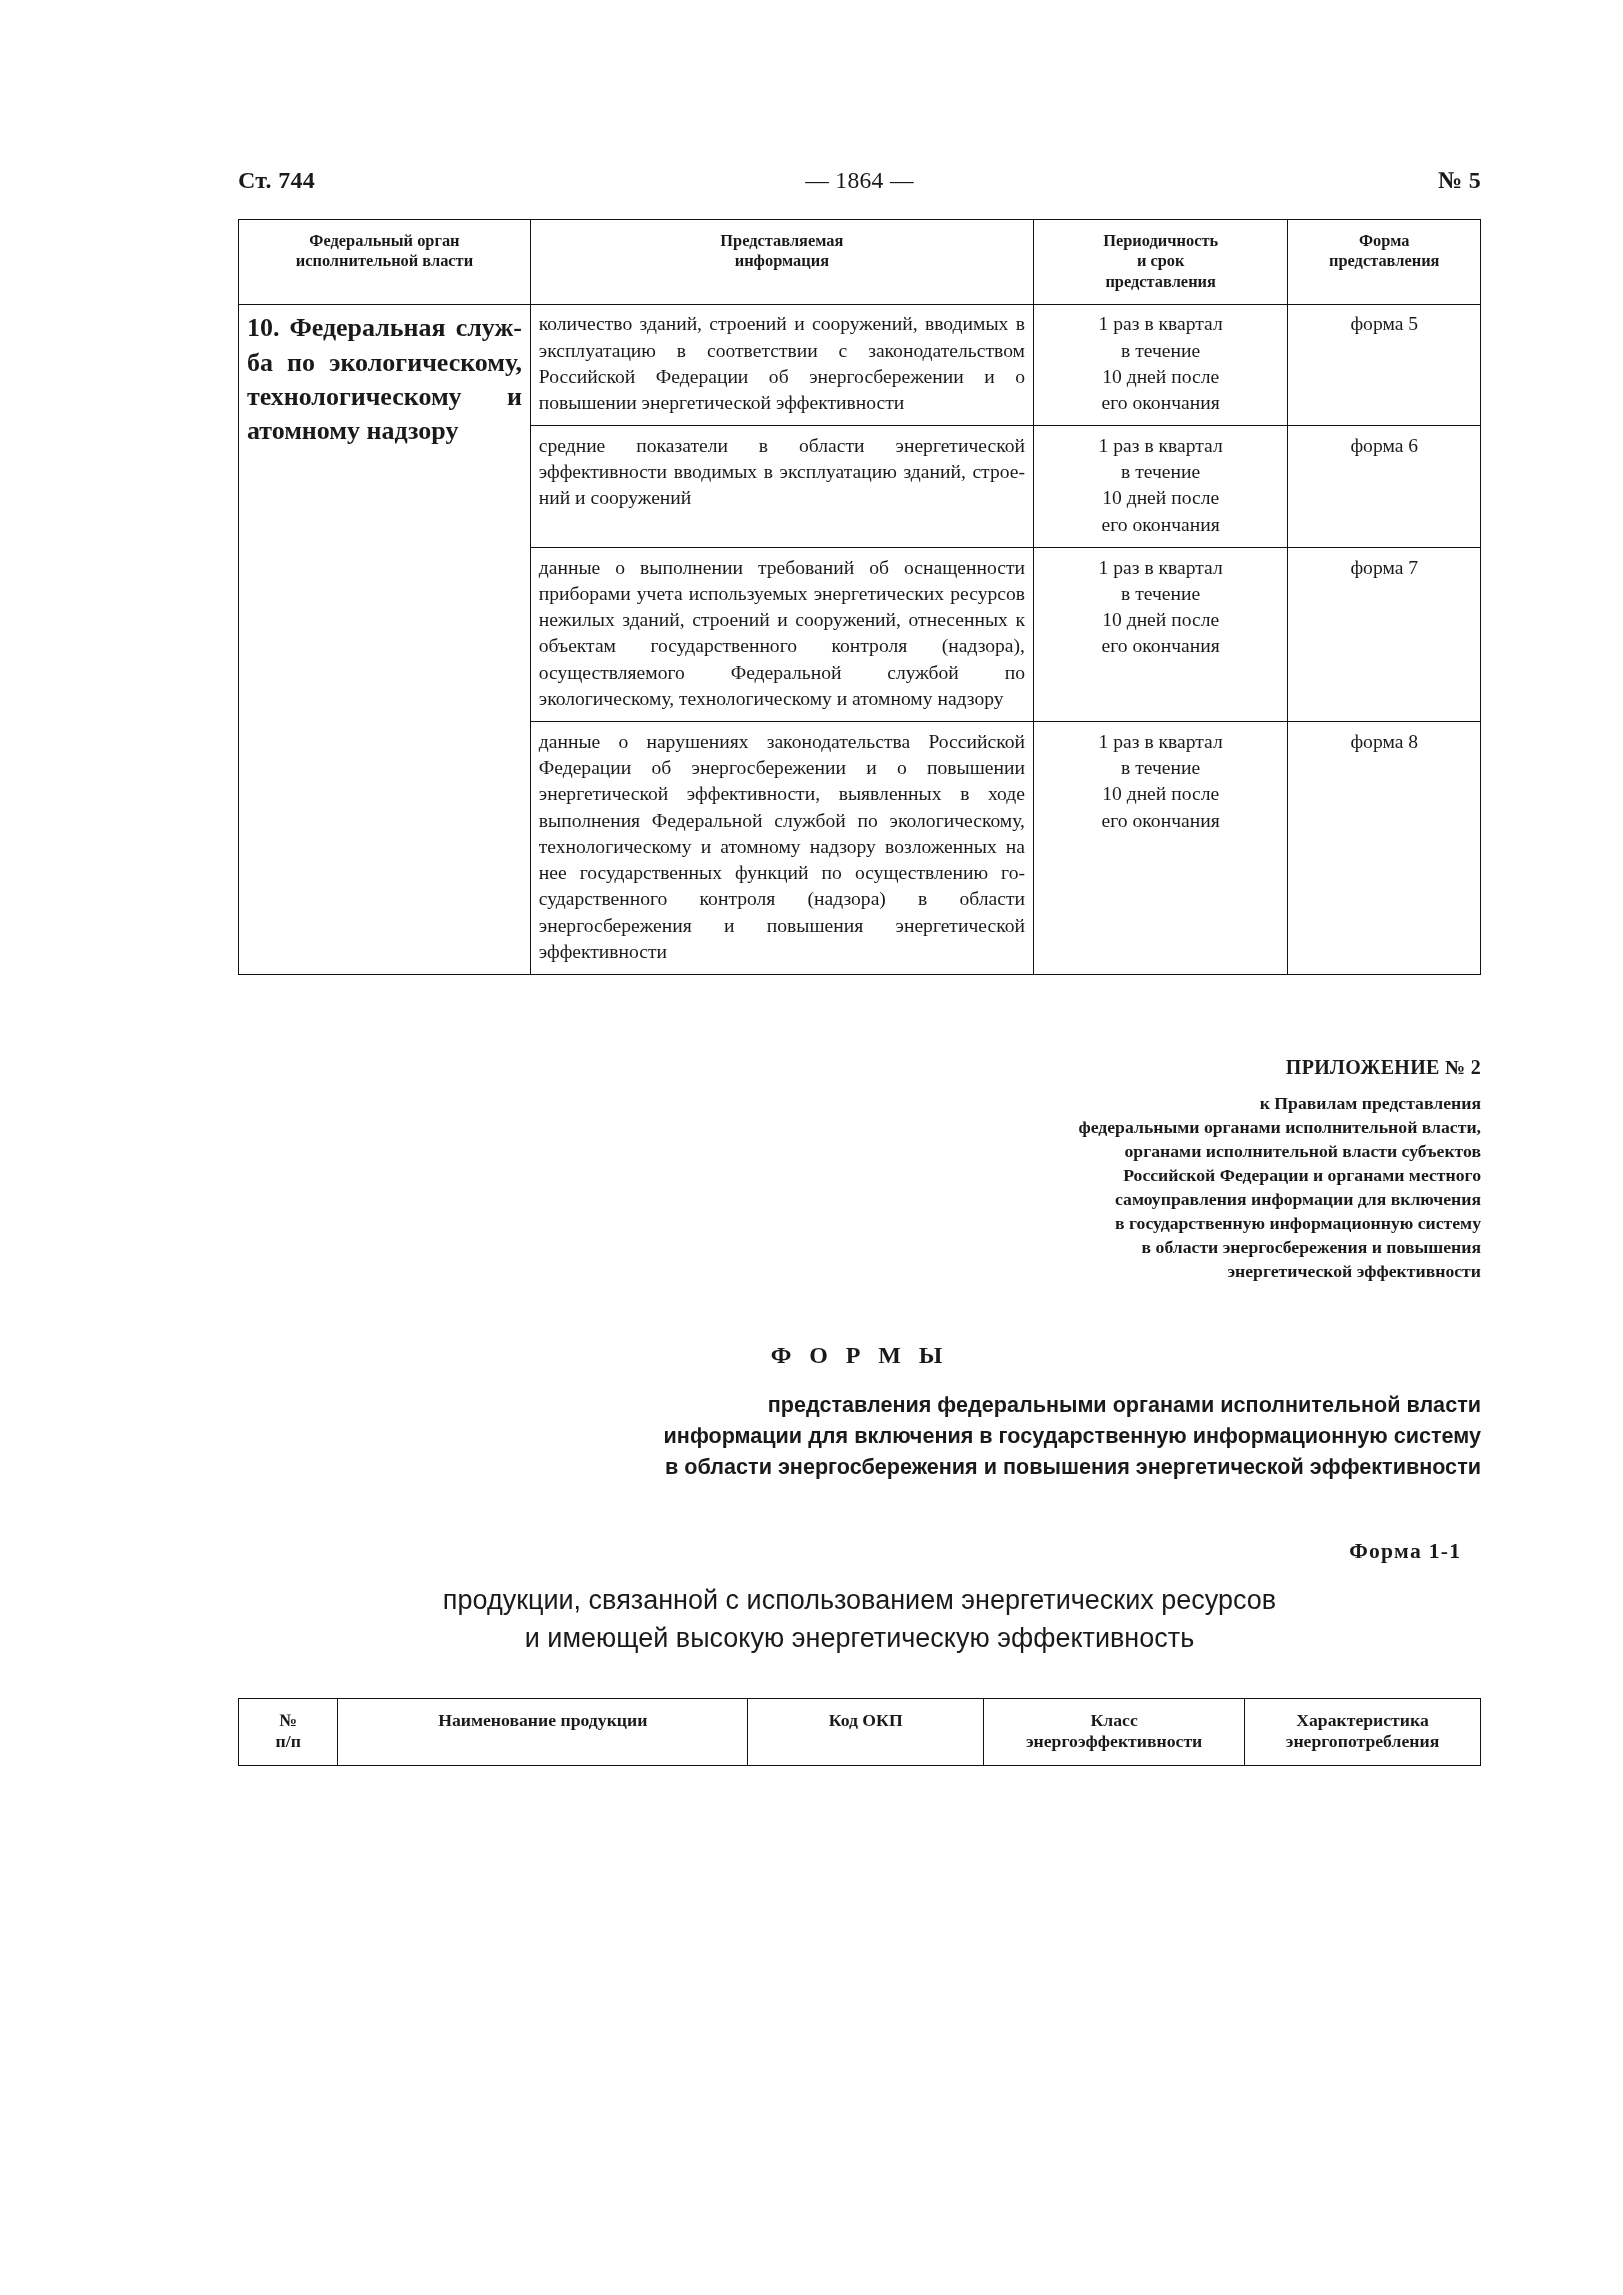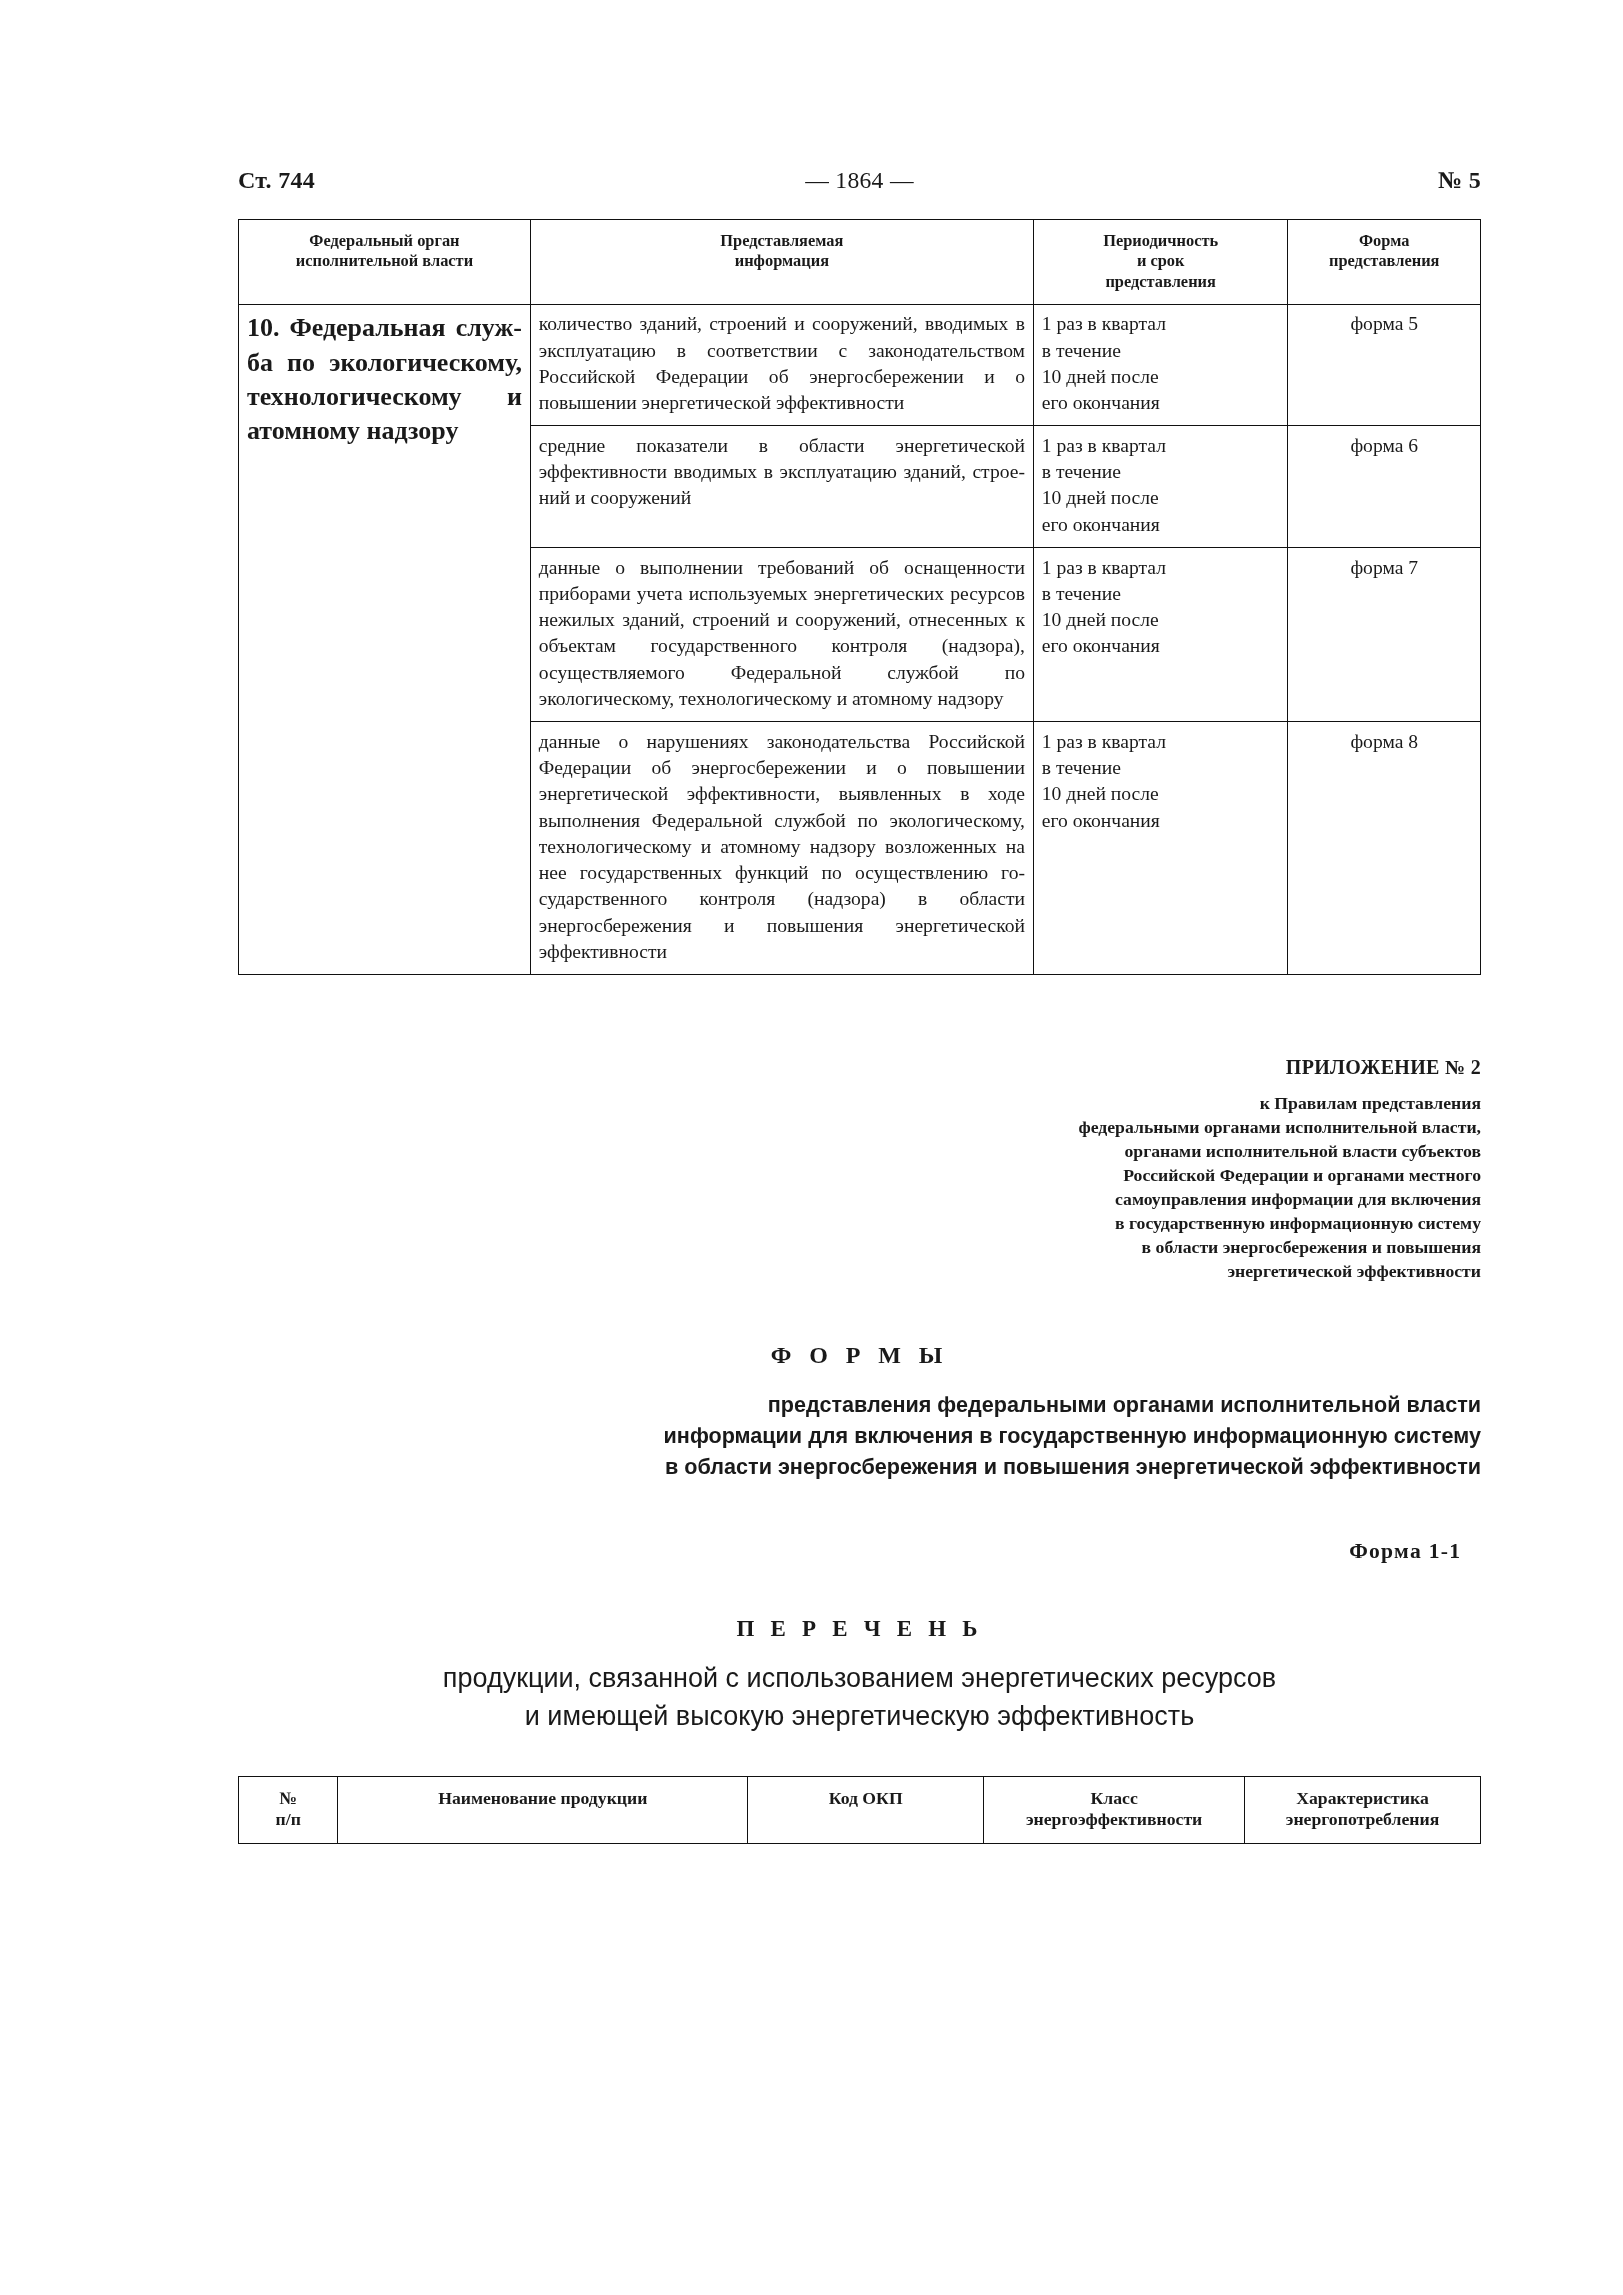--- a/index.html
+++ b/index.html
@@ -78,20 +78,21 @@
     font-size: 19.6px;
     line-height: 1.34;
     text-align: justify;
     text-align-last: left;
     padding-top: 14.4px;
     hyphens: manual;
   }
   td.c3 {
     font-size: 19.6px;
     line-height: 1.34;
+    text-align: center;
     padding-top: 14.4px;
     border-radius: 13px;
   }
   td.c4 {
     font-size: 19.6px;
     line-height: 1.34;
     text-align: center;
     padding-top: 14.4px;
   }
 
@@ -272,21 +273,20 @@
 
     <div class="forms-title">Ф О Р М Ы</div>
     <div class="forms-sub">
       <span>представления федеральными органами исполнительной власти</span><br>
       <span>информации для включения в государственную информационную систему</span><br>
       <span>в области энергосбережения и повышения энергетической эффективности</span>
     </div>
 
     <div class="form-number">Форма  1-1</div>
 
-    <div class="perechen">П Е Р Е Ч Е Н Ь</div>
     <div class="perechen-sub">
       <span>продукции, связанной с использованием энергетических ресурсов</span><br>
       <span>и имеющей высокую энергетическую эффективность</span>
     </div>
 
     <table class="doc2">
       <colgroup>
         <col class="b1">
           <col class="b2">
           <col class="b3">

